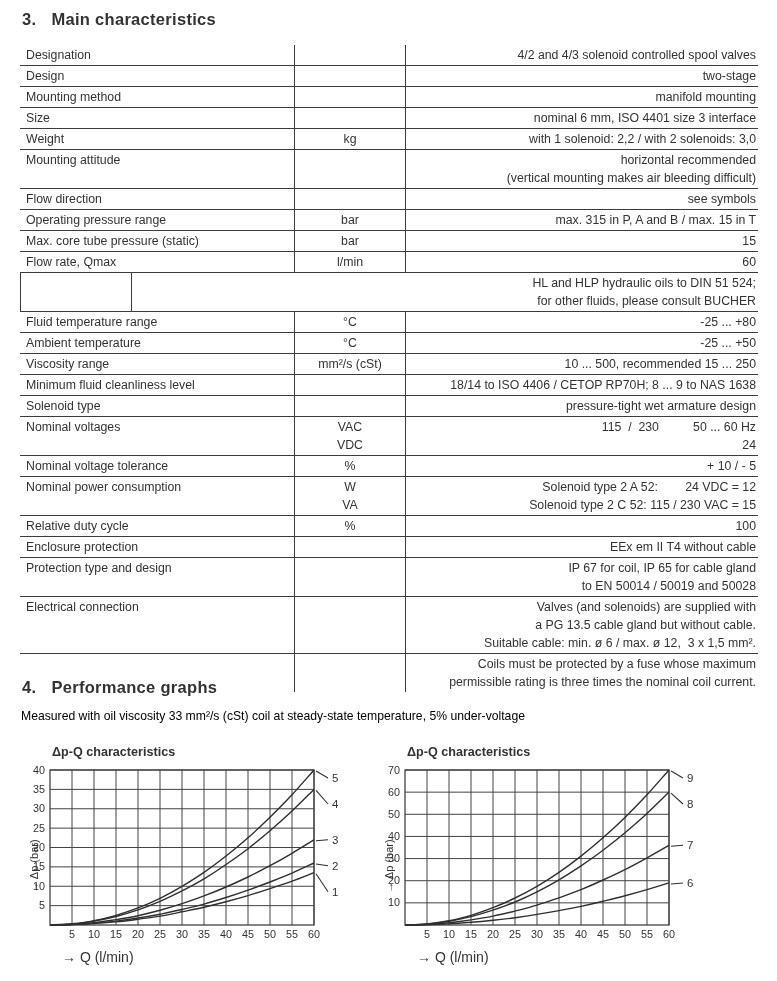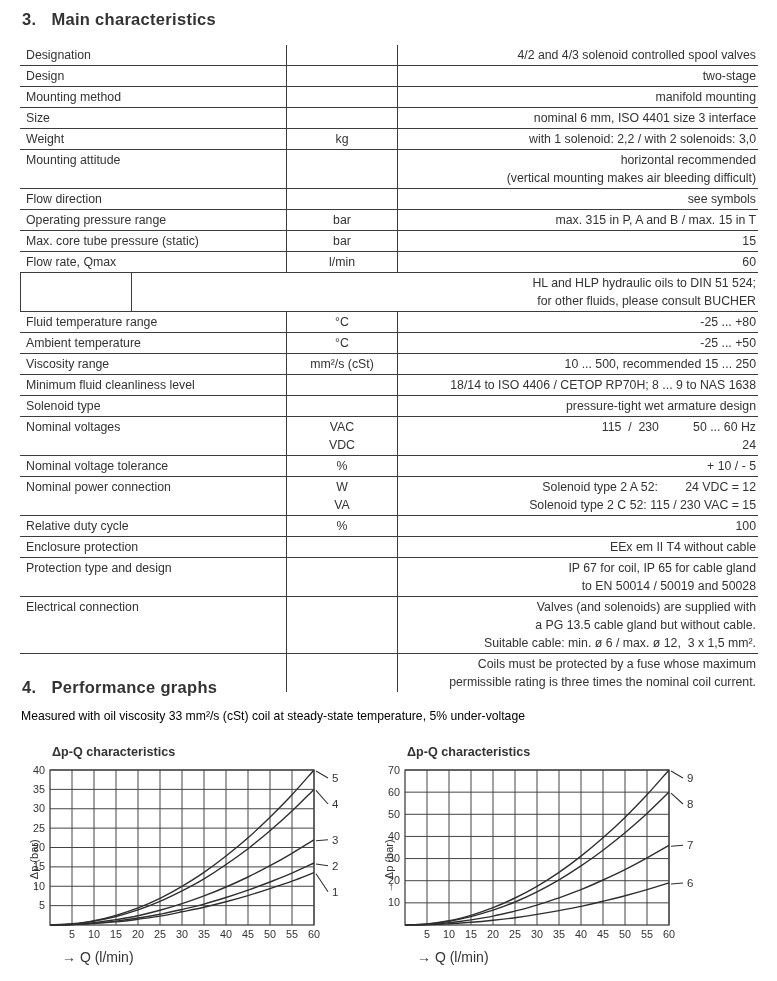--- a/index.html
+++ b/index.html
@@ -8,21 +8,21 @@
     font-family:"Liberation Sans", sans-serif; color:#333333; overflow:hidden;
   }
   .section-heading { position:absolute; font-size:16.5px; font-weight:700; color:#333; letter-spacing:0.3px; }
   #section3 { left:22px; top:10px; }
   #section4 { left:22px; top:678px; }
   .section-heading .num { display:inline-block; margin-right:15px; }
   .subtitle { position:absolute; left:21px; top:709px; font-size:12.2px; color:#000000; }
 
   
   .char-table { position:absolute; left:20px; top:45px; width:738px; font-size:12.3px; line-height:18px; color:#333; }
-  .t-row { display:flex; border-top:1px solid #3c3c3c; }
+  .t-row { display:flex; border-top:1px solid #3c3c3c;gap:8px; }
   .t-row.first { border-top:none; }
   .c-label { width:260px; padding:1px 0 1px 6px; }
   .c-unit  { width:86px; border-left:1px solid #3c3c3c; border-right:1px solid #3c3c3c; text-align:center; padding:1px 12px; }
   .c-value { flex:1; text-align:right; padding:1px 2px 1px 0; white-space:pre; }
 
   
   .chart { position:absolute; top:742px; width:350px; height:232px; }
   #chart-0 { left:20px; }
   #chart-1 { left:375px; }
   .chart-title { position:absolute; left:32px; top:3px; font-size:12.6px; font-weight:700; color:#333; }
@@ -180,21 +180,21 @@
         <div class="c-label">
           <div>Nominal voltage tolerance</div>
         </div>
         <div class="c-unit">
           <div>%</div>
         </div>
         <div class="c-value"><div>+ 10 / - 5</div></div>
       </div>
       <div class="t-row">
         <div class="c-label">
-          <div>Nominal power connection</div>
+          <div>Nominal power consumption</div>
         </div>
         <div class="c-unit">
           <div>W</div>
           <div>VA</div>
         </div>
         <div class="c-value"><div>Solenoid type 2 A 52:        24 VDC = 12</div><div>Solenoid type 2 C 52: 115 / 230 VAC = 15</div></div>
       </div>
       <div class="t-row">
         <div class="c-label">
           <div>Relative duty cycle</div>

